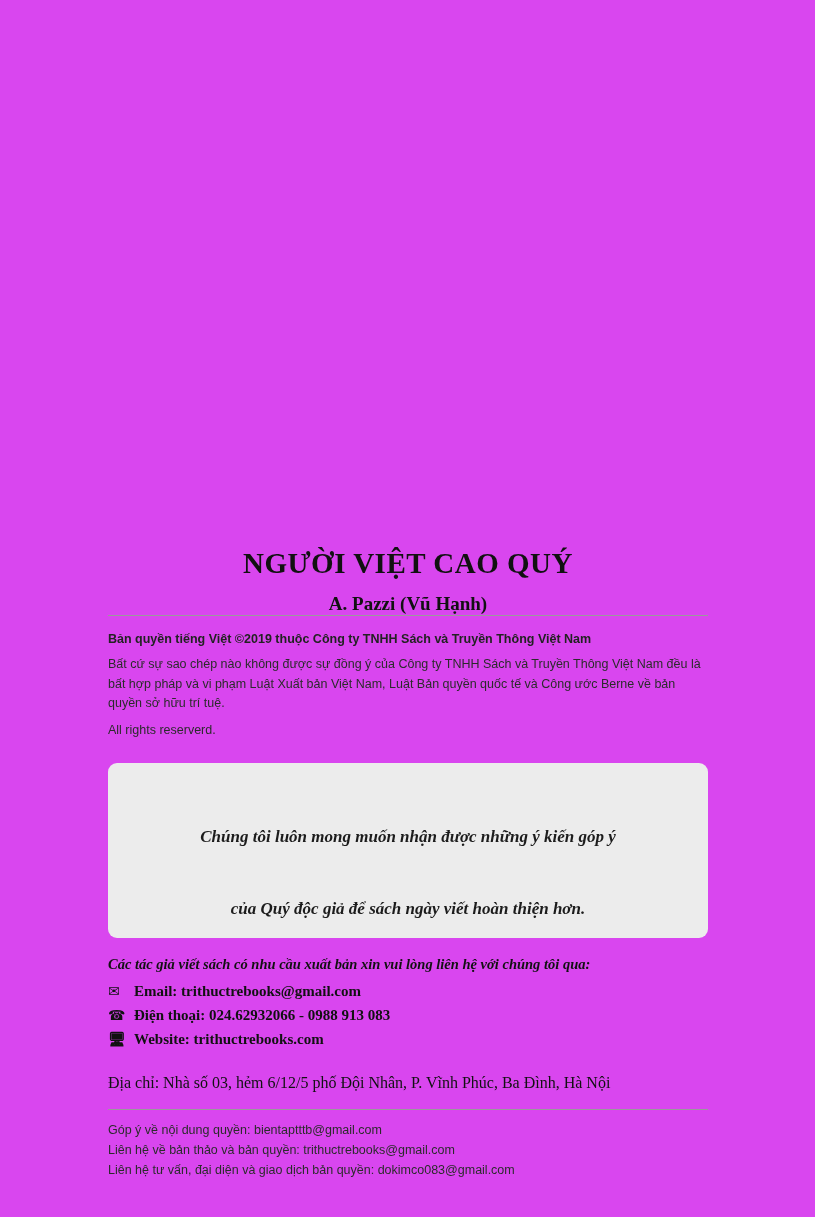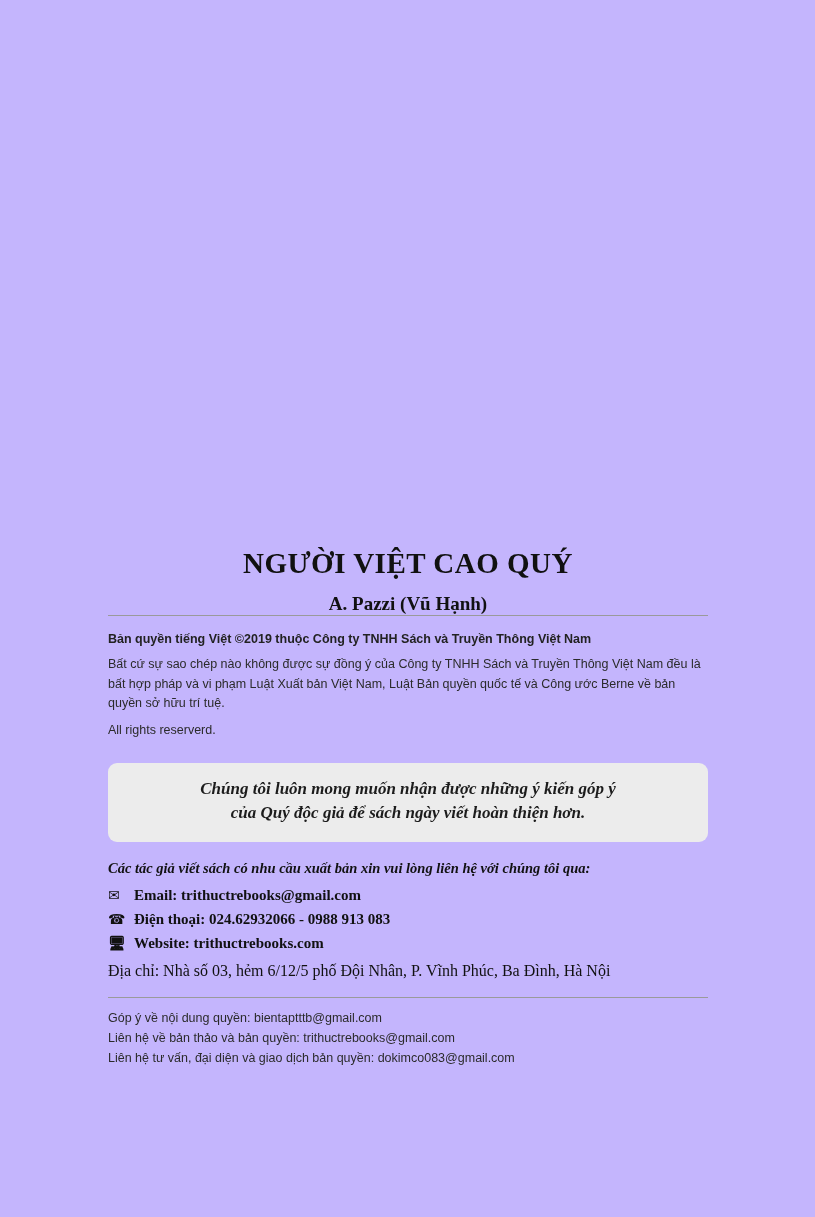--- a/index.html
+++ b/index.html
@@ -14,21 +14,21 @@
     color: #1a1a1a;
     position: relative;
     overflow: hidden;
   }
   .page {
     position: absolute;
     left: 0;
     top: 0;
     width: 815px;
     height: 1217px;
-    background: #c4b5fd;
+    background: #d946ef;
   }
   .content {
     position: absolute;
     left: 108px;
     top: 548px;
     width: 600px;
   }
 
   .book-title {
     font-family: "Liberation Serif", serif;
@@ -87,20 +87,21 @@
     padding: 14px 24px 16px 24px;
     text-align: center;
   }
   .callout-line {
     font-family: "Liberation Serif", serif;
     font-style: italic;
     font-weight: bold;
     font-size: 17px;
     color: #1c1c1c;
     line-height: 1.45;
+    margin-top: 48px;
   }
 
   .contact-head {
     font-family: "Liberation Serif", serif;
     font-style: italic;
     font-weight: bold;
     font-size: 14.5px;
     color: #111111;
     margin: 0 0 6px 0;
   }
@@ -124,21 +125,21 @@
     font-size: 14px;
     color: #111111;
     font-family: "DejaVu Sans", sans-serif;
   }
   .contact-text { flex: 1 1 auto; }
 
   .address {
     font-family: "Liberation Serif", serif;
     font-size: 16px;
     color: #111111;
-    margin: 4px 0 0 0;
+    margin: 20px 0 0 0;
     line-height: 1.5;
   }
 
   .rule2 {
     border: 0;
     border-top: 1px solid #9a9a9a;
     margin: 14px 0 10px 0;
     width: 100%;
   }
 

